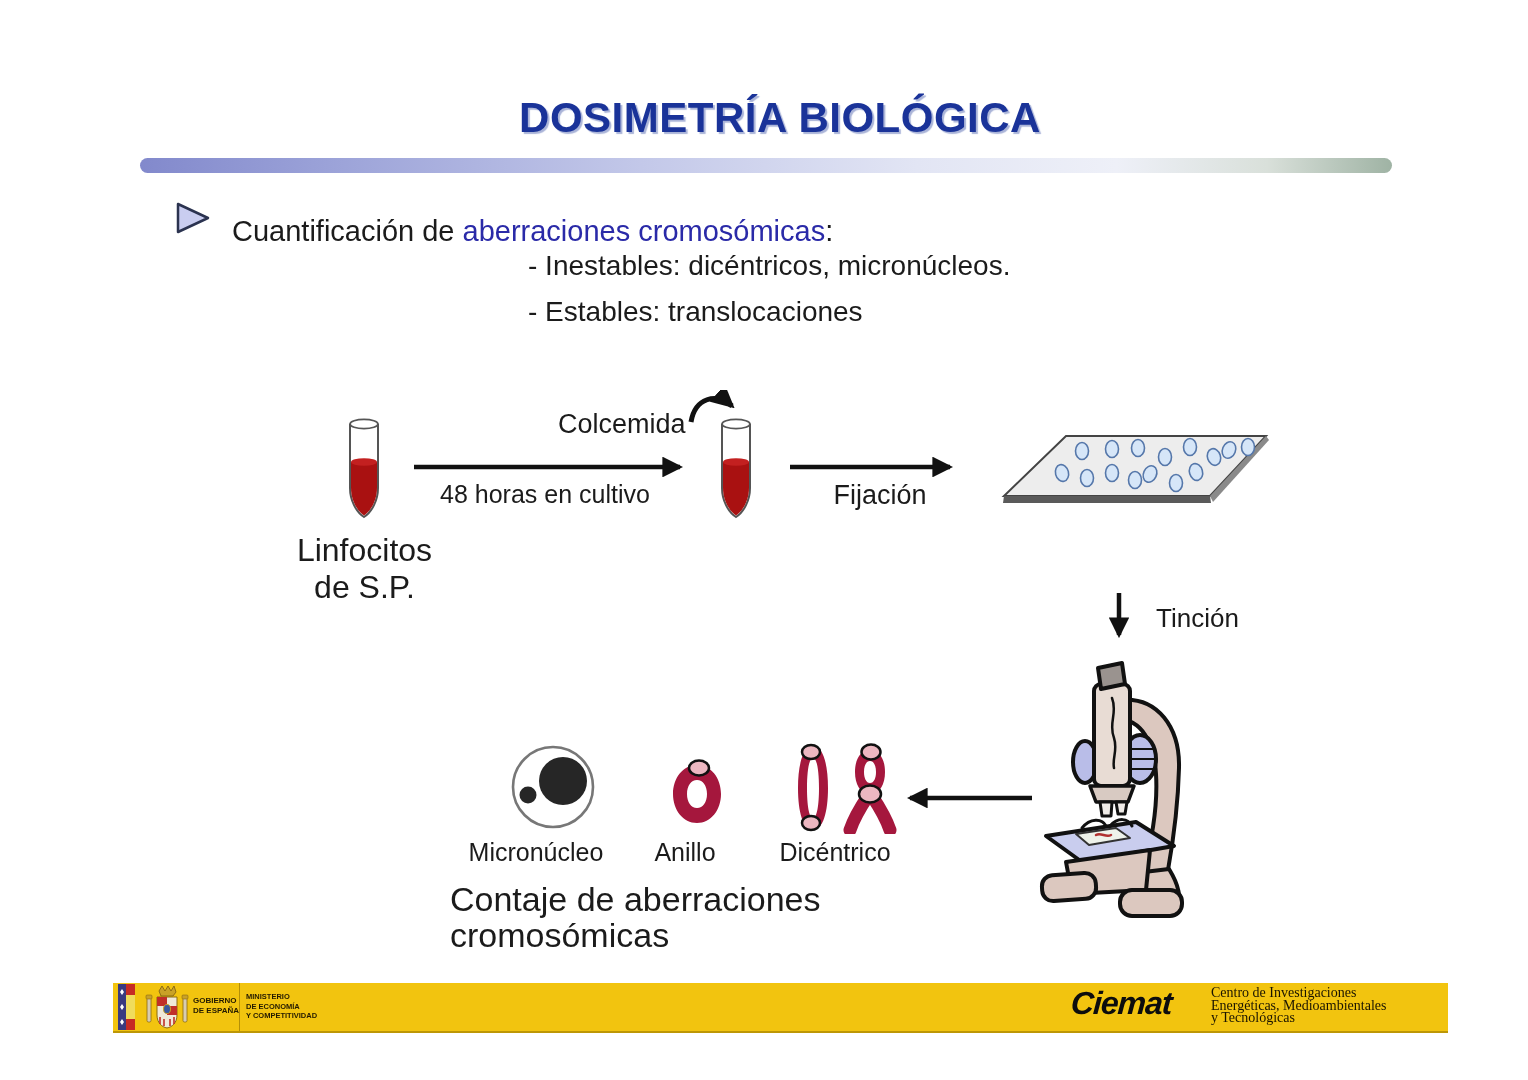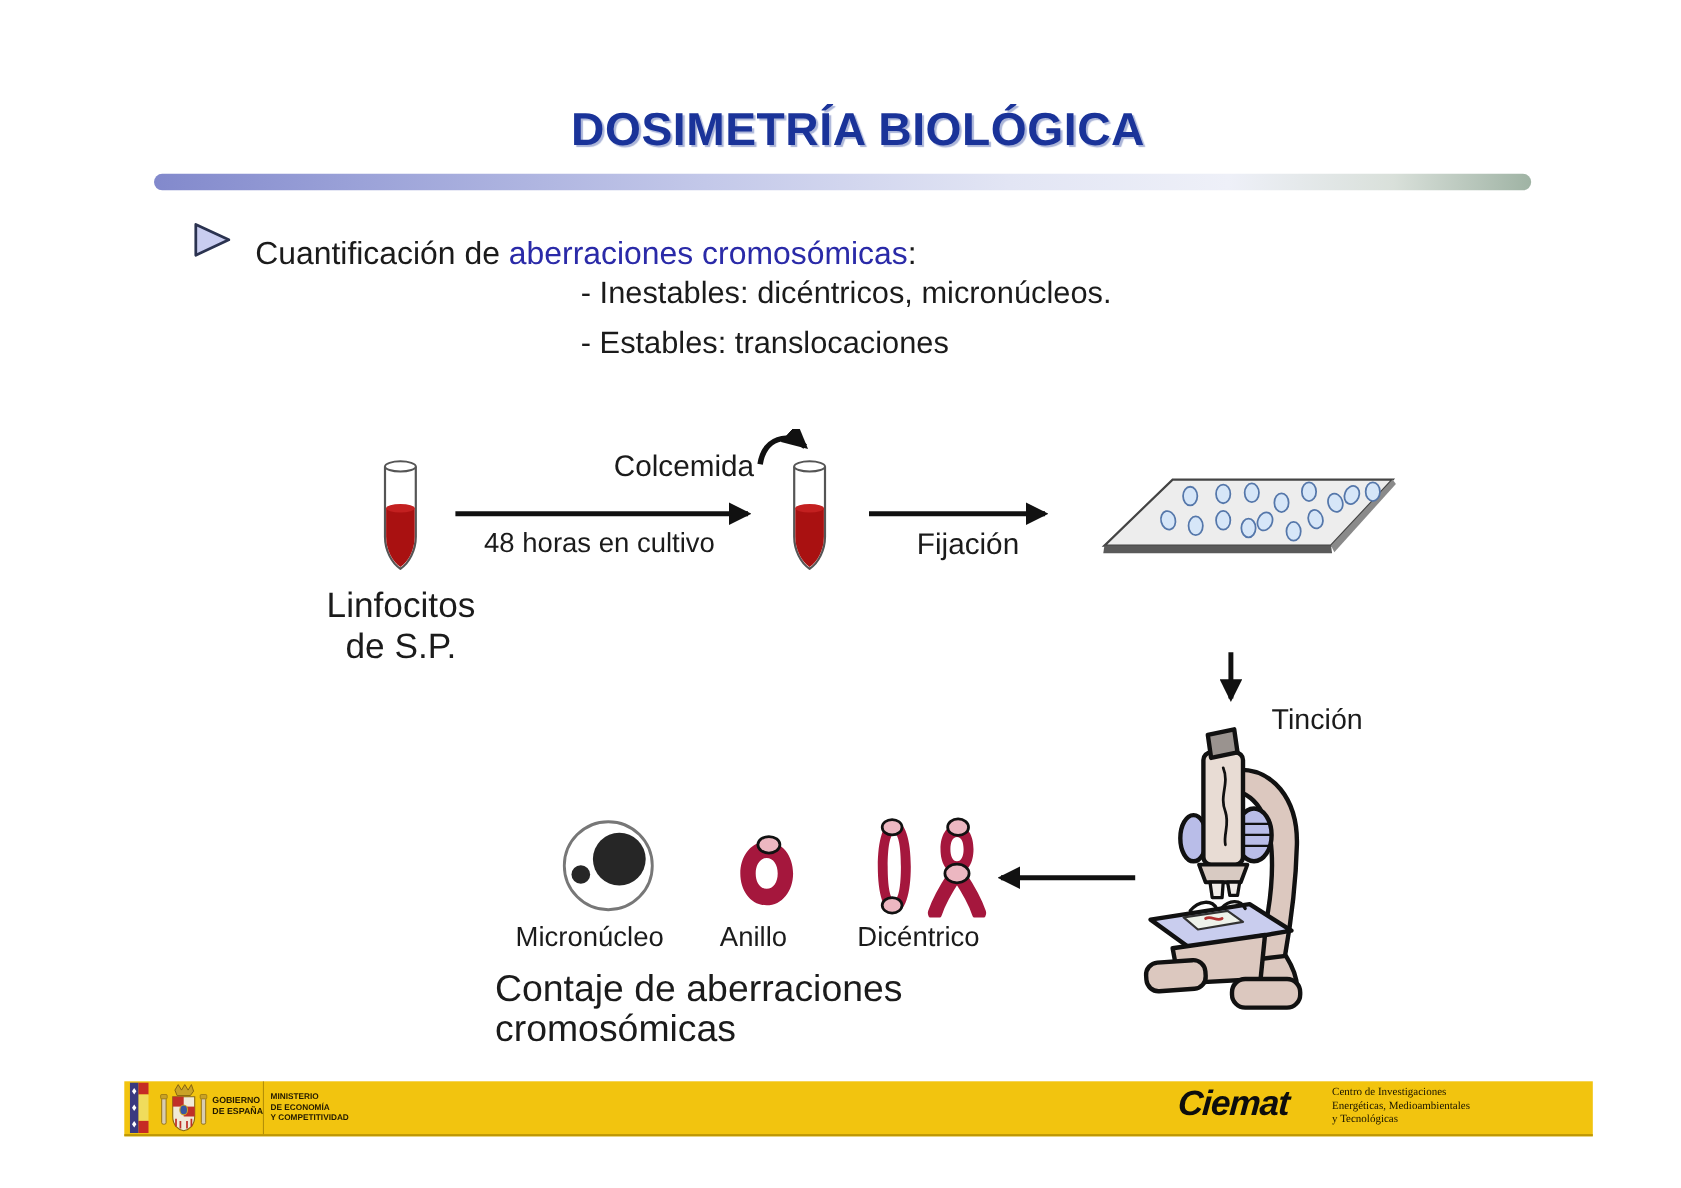--- a/index.html
+++ b/index.html
@@ -25,41 +25,41 @@
   .bullet-line .hl{color:#2a2aa8;}
   .sub-item{left:528px;font-size:28px;}
   .sub1{top:250px;} .sub2{top:296px;}
   
   .lbl{color:#1b1b1b;text-align:right;}
   .lbl-colcemida{left:558px;top:409px;font-size:27px;}
   .lbl-48h{left:420px;top:480px;width:250px;text-align:center;font-size:25px;}
   .lbl-linfocitos{left:282px;top:532px;width:165px;text-align:center;font-size:32px;line-height:37px;}
   .lbl-fijacion{left:800px;top:480px;width:160px;text-align:center;font-size:27px;}
   .lbl-preparaciones{left:1013px;top:523px;width:245px;text-align:center;font-size:29px;line-height:36px;}
-  .lbl-tincion{left:1156px;top:603px;font-size:26px;margin-top:36px;}
+  .lbl-tincion{left:1156px;top:603px;font-size:26px;}
   .ab-lbl{top:838px;text-align:center;font-size:25px;}
   .lbl-micronucleo{left:461px;width:150px;text-align:center;}
   .lbl-anillo{left:620px;width:130px;}
   .lbl-dicentrico{left:755px;width:160px;}
   .caption{left:450px;width:500px;text-align:left;font-size:34px;}
   .cap1{top:880px;} .cap2{top:916px;}
   
   .banner{
     left:113px;top:983px;width:1335px;height:48px;
     background:#f2c40f;border-bottom:2px solid #bd9706;
   }
   .banner .gob-text{left:80px;top:13px;font-size:8px;font-weight:bold;line-height:10px;color:#231a00;}
   .banner .sep{left:126px;top:0;width:1px;height:48px;background:rgba(130,100,0,.55);}
   .banner .min-text{left:133px;top:9px;font-size:7.5px;font-weight:bold;line-height:9.5px;color:#231a00;}
   .banner .ciemat{
     left:958px;top:2px;font-size:32px;font-weight:bold;font-style:italic;
     letter-spacing:-1px;color:#0d0d0d;transform:skewX(-4deg);
   }
   .banner .ciemat-sub{
-    left:1098px;top:4px;font-size:10px;line-height:12.5px;color:#1a1400;
+    left:1098px;top:4px;font-size:14px;line-height:12.5px;color:#1a1400;
     font-family:"Liberation Serif", serif;
   }
   svg{display:block;}
 </style>
 </head>
 <body>
 
 <svg width="0" height="0" class="abs" aria-hidden="true">
   <defs>
     <marker id="ah" viewBox="0 0 10 10" refX="8.5" refY="5" markerWidth="4.6" markerHeight="4.6" orient="auto-start-reverse">

